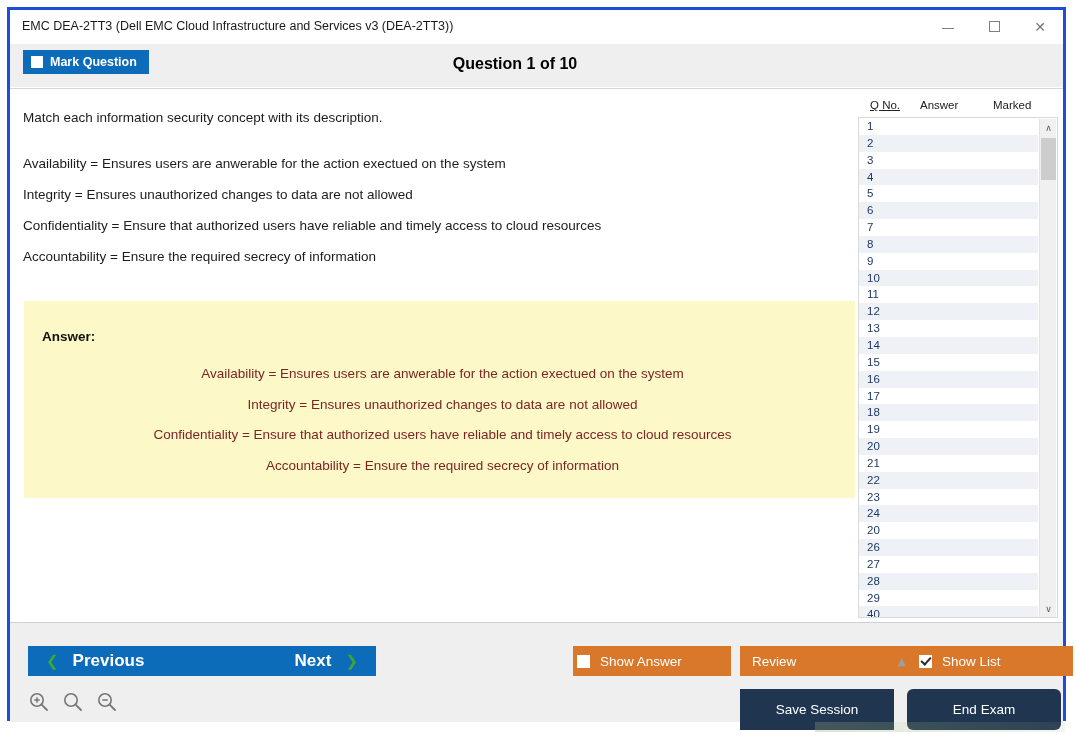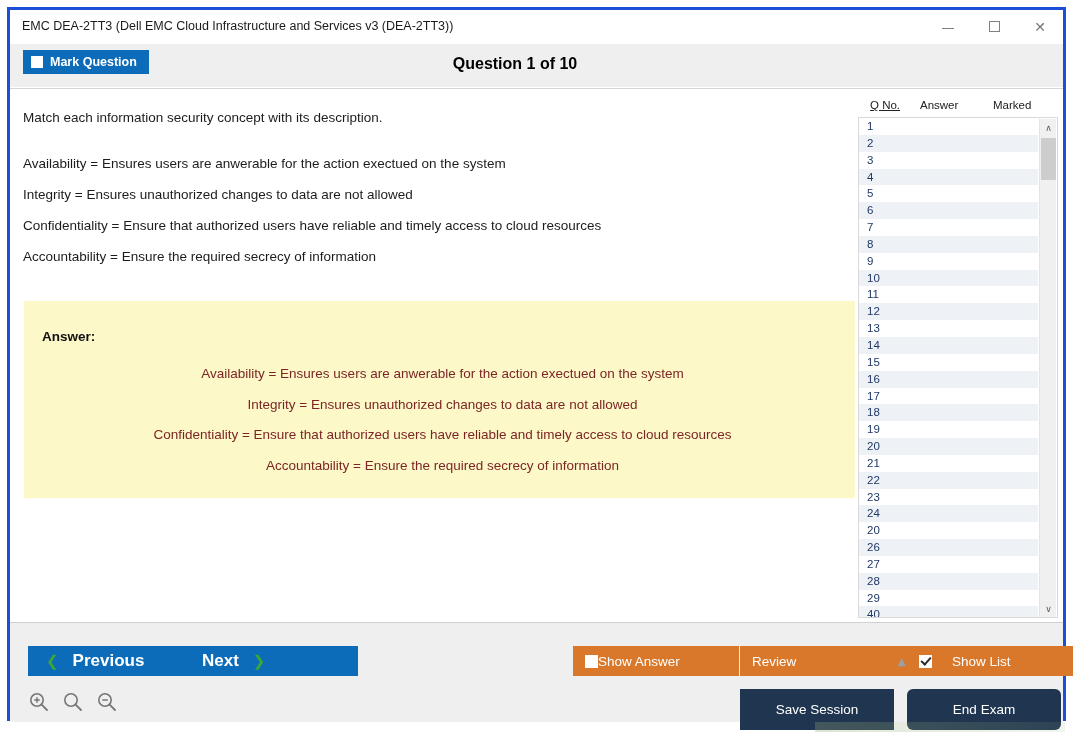--- a/index.html
+++ b/index.html
@@ -312,20 +312,22 @@
   }
   #previous-button {
     left: 18px;
     width: 156px;
     padding-left: 18px;
     gap: 14px;
   }
   #next-button {
     left: 192px;
     width: 156px;
+    justify-content: flex-end;
+    padding-right: 18px;
     gap: 14px;
   }
   .nav-label {
     color: #ffffff;
     font-size: 17px;
     font-weight: bold;
   }
   .chevron {
     color: #3aa832;
     font-size: 15px;
@@ -339,34 +341,35 @@
     top: 23px;
     height: 30px;
     background: #d9772a;
     display: flex;
     align-items: center;
     cursor: pointer;
   }
   #show-answer-button {
     left: 563px;
     width: 154px;
-    padding-left: 12px;
+    padding-left: 4px;
+    gap: 10px;
   }
   #review-button {
     left: 730px;
     width: 154px;
     padding-left: 12px;
     padding-right: 12px;
     justify-content: space-between;
   }
   #show-list-button {
     left: 897px;
     width: 154px;
     padding-left: 12px;
-    gap: 20px;
+    gap: 10px;
   }
   .orange-label {
     color: #ffffff;
     font-size: 13.5px;
     white-space: nowrap;
   }
   .cb-box {
     width: 13px;
     height: 13px;
     background: #ffffff;

